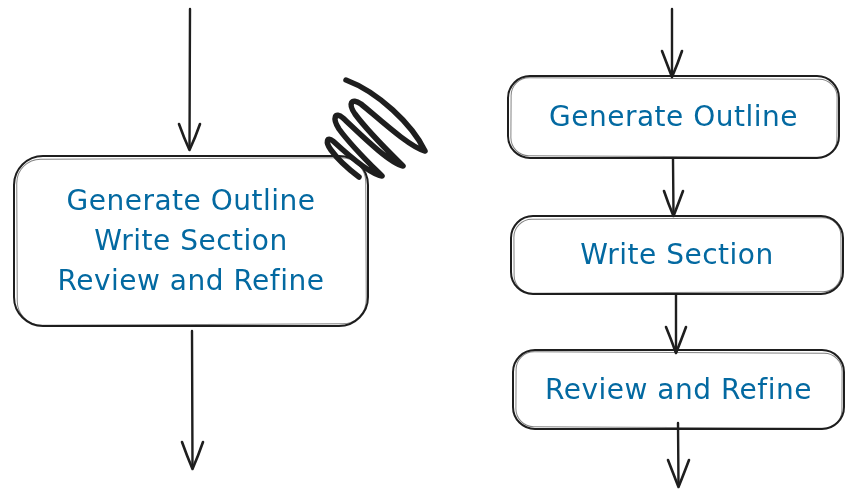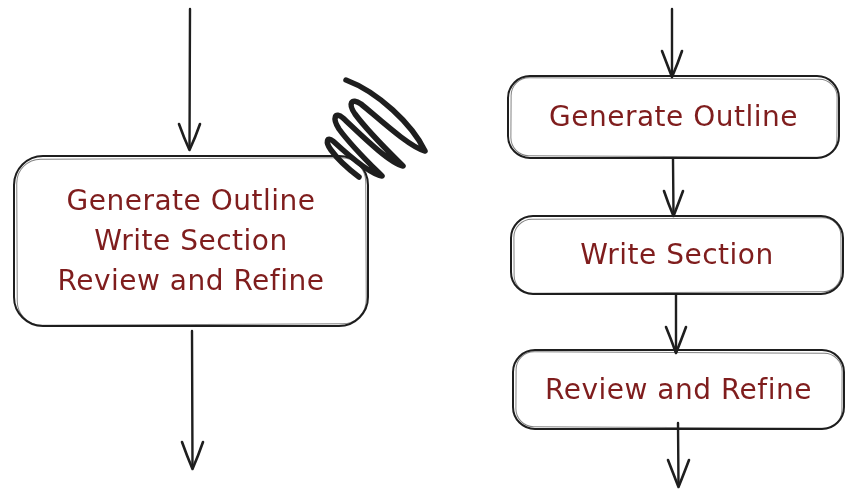--- a/index.html
+++ b/index.html
@@ -20,21 +20,21 @@
     top: 0;
     left: 0;
   }
   .node-label {
     position: absolute;
     display: flex;
     flex-direction: column;
     align-items: center;
     justify-content: center;
     text-align: center;
-    color: #7f1d1d;
+    color: #0369a1;
     font-size: 28px;
     letter-spacing: 0.5px;
     line-height: 40px;
     white-space: nowrap;
   }
   .combined-node-label {
     left: 14px;
     top: 156px;
     width: 354px;
     height: 170px;

